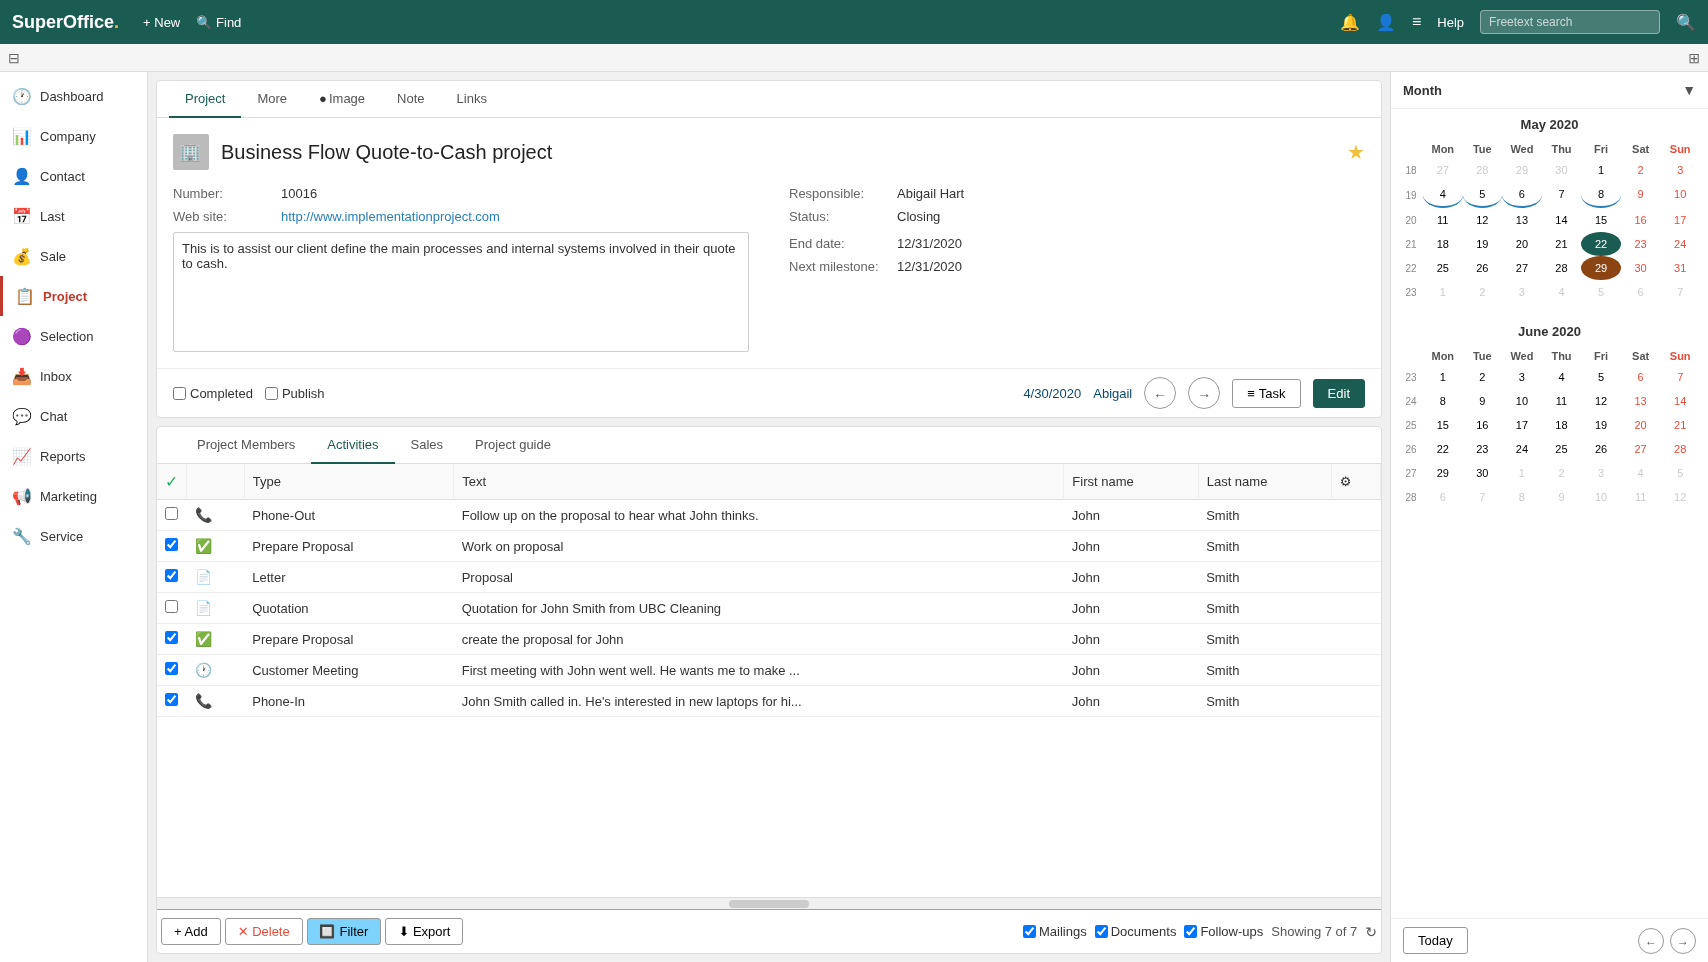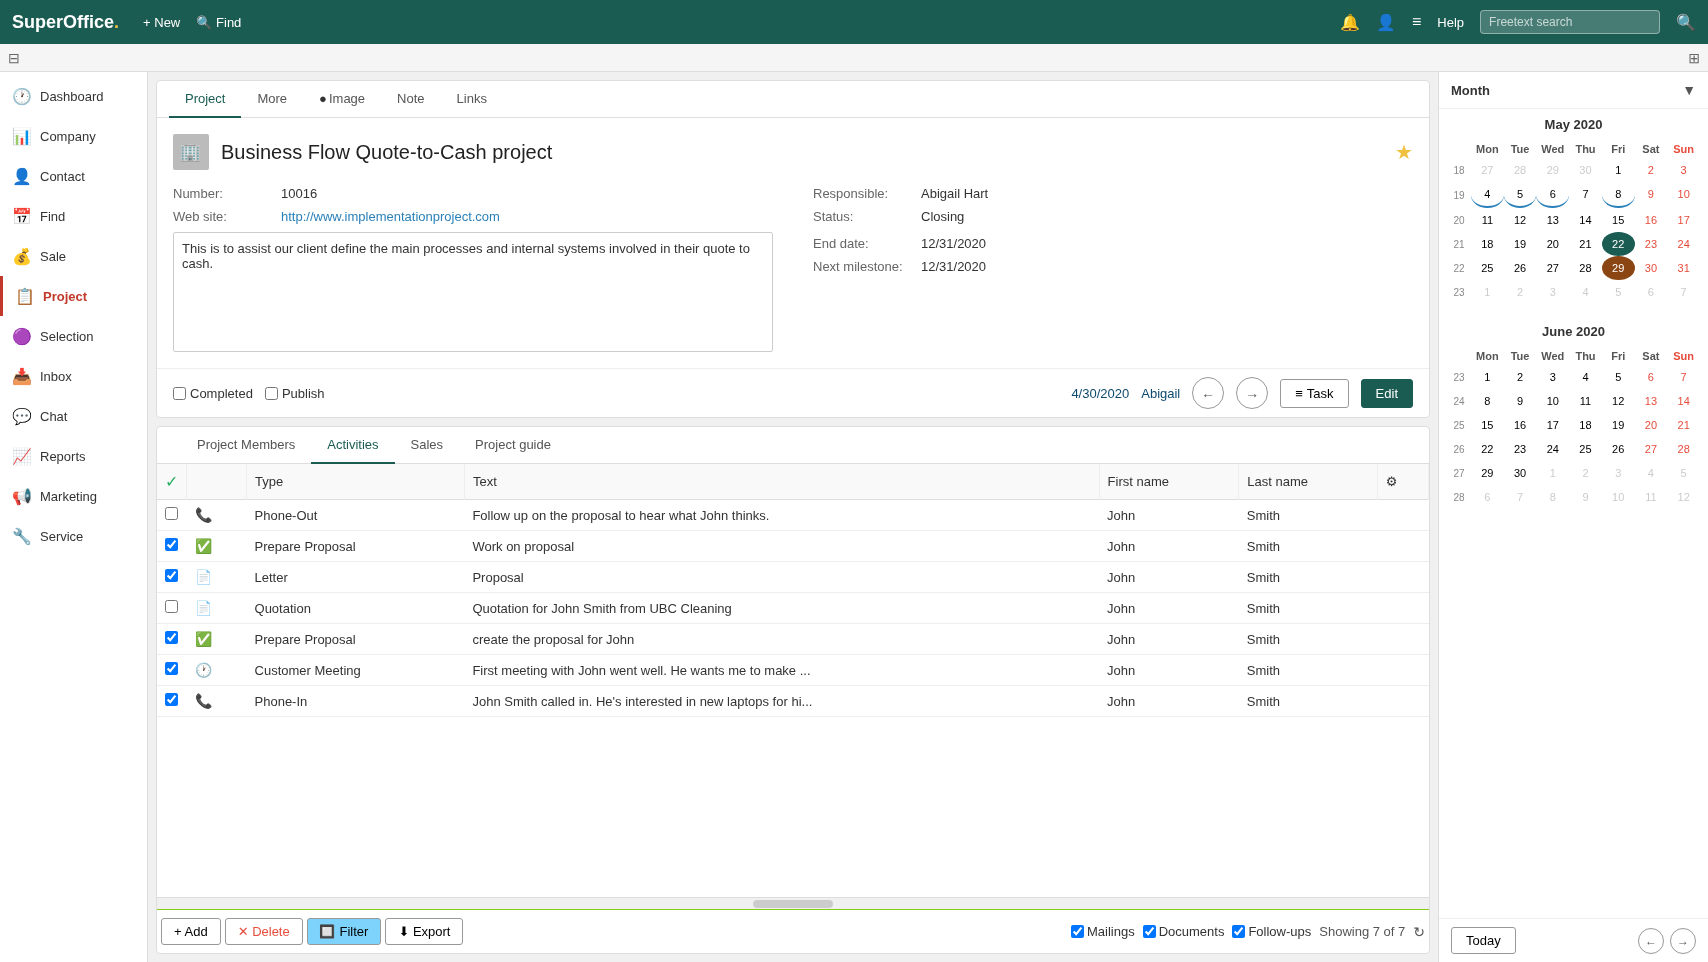--- a/index.html
+++ b/index.html
@@ -238,21 +238,21 @@
     .btn-del { padding: 5px 12px; border: 1px solid #999; background: white; border-radius: 3px; cursor: pointer; font-size: 13px; color: #e74c3c; }
     .btn-filter { padding: 5px 12px; border: 1px solid #999; background: #7dd3fc; border-radius: 3px; cursor: pointer; font-size: 13px; }
     .btn-export { padding: 5px 12px; border: 1px solid #999; background: white; border-radius: 3px; cursor: pointer; font-size: 13px; }
     .footer-checks { display: flex; align-items: center; gap: 8px; margin-left: auto; font-size: 13px; color: #333; }
     .footer-checks label { display: flex; align-items: center; gap: 3px; }
     .showing-text { font-size: 13px; color: #555; }
     .refresh-icon { cursor: pointer; color: #555; font-size: 14px; }
 
     
     .right-panel {
-      width: 270px;
+      width: 318px;
       background: white;
       border-left: 1px solid #ddd;
       flex-shrink: 0;
       display: flex;
       flex-direction: column;
       overflow: hidden;
     }
     .right-panel-header {
       display: flex;
       align-items: center;
@@ -331,21 +331,21 @@
     <div class="sidebar-item">
       <span class="si-icon">📊</span>
       <span>Company</span>
     </div>
     <div class="sidebar-item">
       <span class="si-icon">👤</span>
       <span>Contact</span>
     </div>
     <div class="sidebar-item">
       <span class="si-icon">📅</span>
-      <span>Find</span>
+      <span>Last</span>
     </div>
     <div class="sidebar-item">
       <span class="si-icon">💰</span>
       <span>Sale</span>
     </div>
     <div class="sidebar-item active">
       <span class="si-icon">📋</span>
       <span>Project</span>
     </div>
     <div class="sidebar-item">

